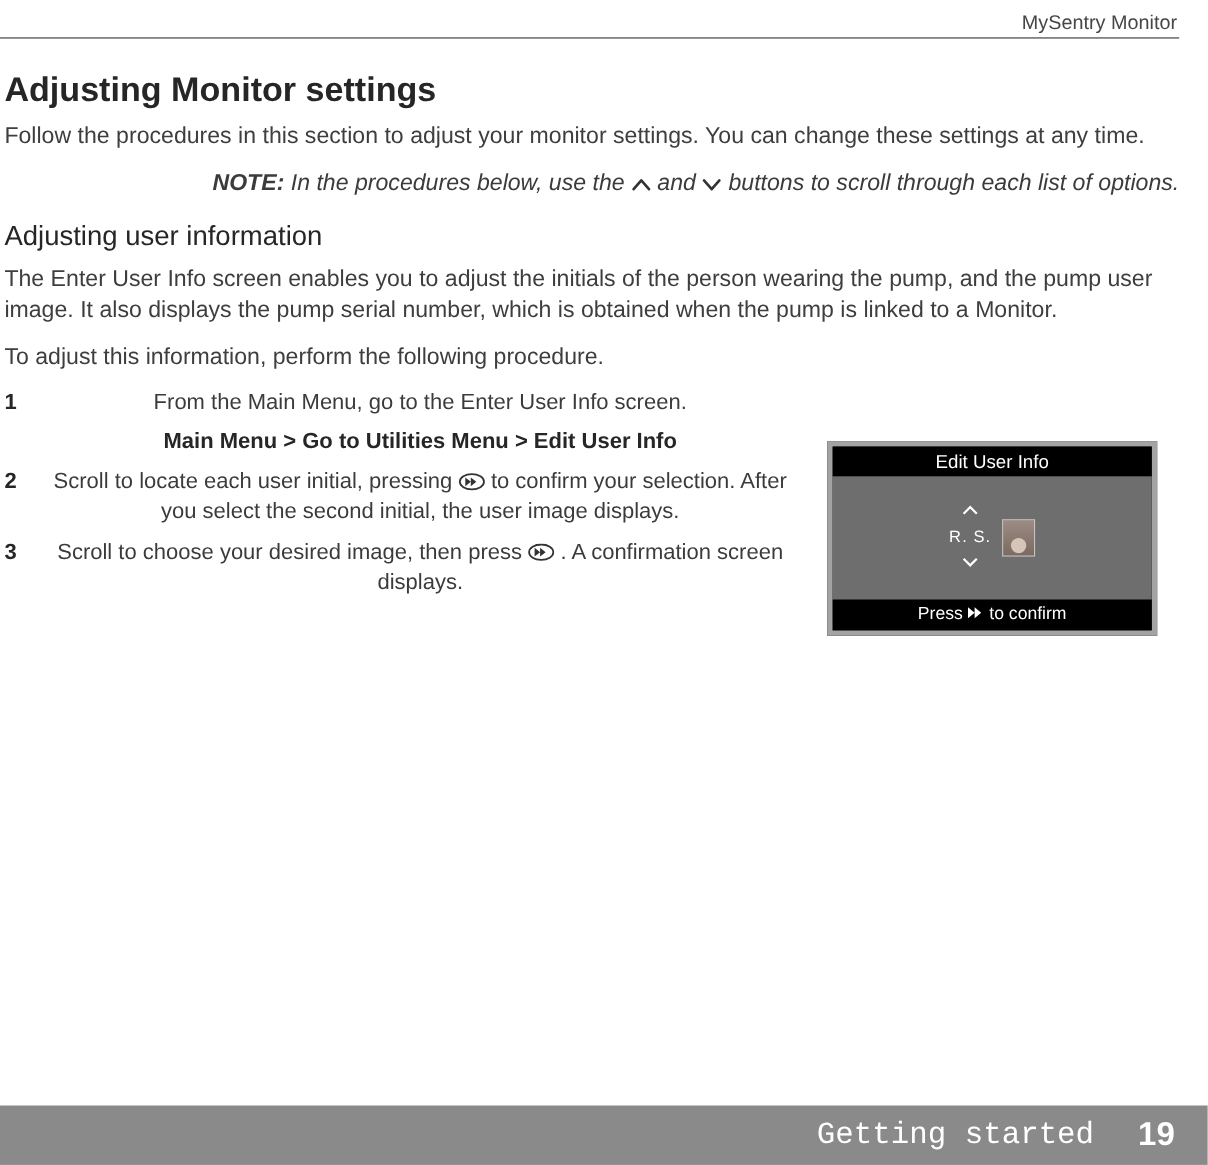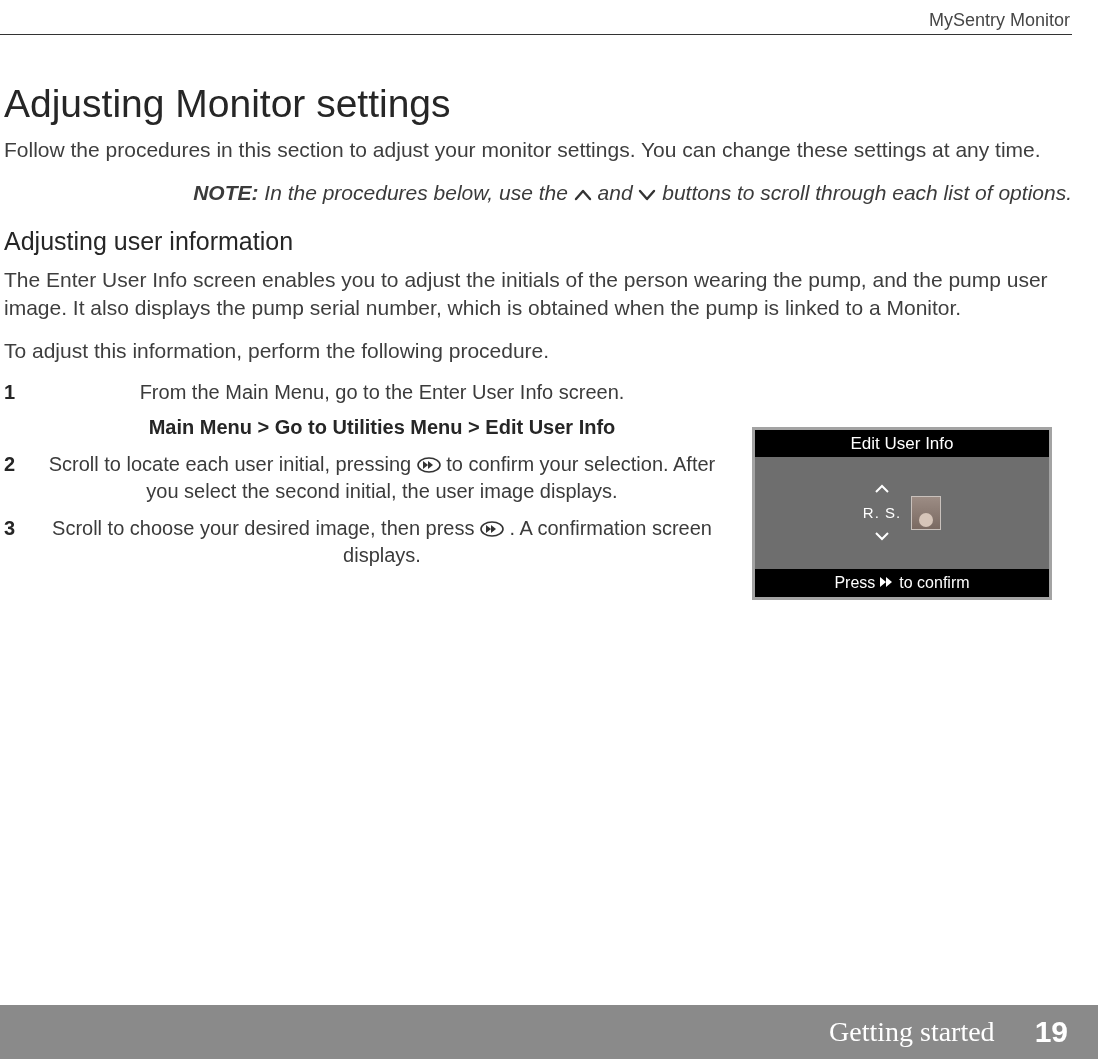--- a/index.html
+++ b/index.html
@@ -31,23 +31,23 @@
     font-size: 18px;
     color: #464646;
   }
   .content {
     position: absolute;
     top: 64px;
     left: 4px;
     right: 26px;
   }
   h1.section-title {
-    font-size: 39px;
-    font-weight: 400;
-    margin: 18px 0 10px 0;
+    font-size: 31px;
+    font-weight: 700;
+    margin: 0 0 10px 0;
     color: #262626;
   }
   p.body-text {
     font-size: 21px;
     line-height: 1.3;
     margin: 0 0 18px 0;
     color: #3e3e3e;
   }
   p.note {
     font-size: 21px;
@@ -133,21 +133,21 @@
 
   .fast-fwd {
     display: inline-block;
     vertical-align: -2px;
   }
   .fast-fwd svg { display:block; }
 
   
   .device-screen {
     width: 300px;
-    border: 3px solid #a3a3a3;
+    border: 5px solid #a3a3a3;
     background: #000;
     box-sizing: border-box;
     font-family: Arial, sans-serif;
   }
   .device-titlebar {
     background: #000;
     color: #fff;
     text-align: center;
     font-size: 17px;
     padding: 4px 0 3px;
@@ -222,21 +222,21 @@
     display: flex;
     justify-content: flex-end;
     align-items: center;
     box-sizing: border-box;
     padding-right: 30px;
     gap: 40px;
   }
   .footer-bar .section-name {
     color: #fff;
     font-size: 28px;
-    font-family: Liberation Serif, serif;
+    font-family: Liberation Mono, monospace;
   }
   .footer-bar .page-num {
     color: #fff;
     font-size: 30px;
     font-weight: bold;
     font-family: "Trebuchet MS", sans-serif;
   }
 </style>
 </head>
 <body>

